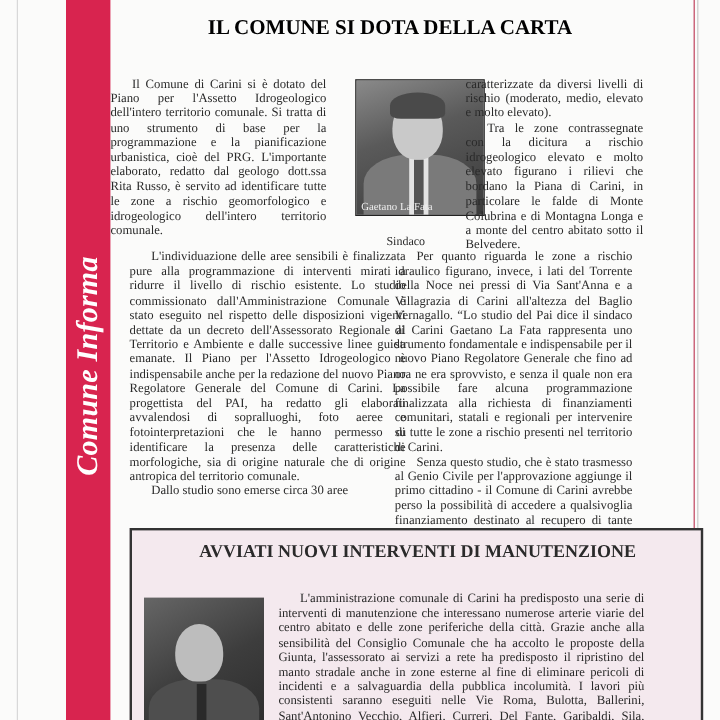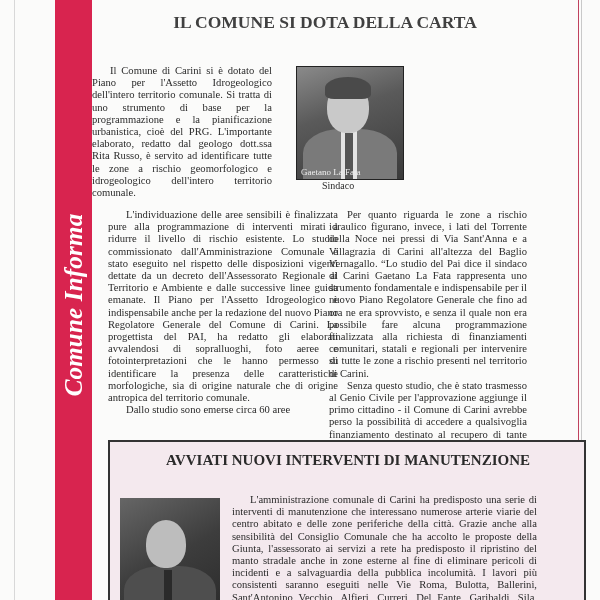--- a/index.html
+++ b/index.html
@@ -5,37 +5,37 @@
   html, body { margin:0; padding:0; }
   body { width:600px; height:600px; overflow:hidden; background:#f7f6f5; position:relative; font-family:"Liberation Serif", serif; color:#2a2a2a; }
   .page { position:absolute; left:0; top:0; width:600px; height:600px; background:#fbfbfa; }
   .left-edge { position:absolute; left:14px; top:0; width:1px; height:600px; background:#d8d8d8; }
   .side-band { position:absolute; left:55px; top:0; width:37px; height:600px; background:#d8244f; }
   .side-label { position:absolute; left:55px; top:0; width:37px; height:600px; }
   .side-label span { position:absolute; left:50%; top:305px; transform:translate(-50%,-50%) rotate(-90deg); white-space:nowrap; color:#fff; font-style:italic; font-weight:bold; font-size:25px; font-family:"Liberation Serif", serif; letter-spacing:0.2px; }
   .right-rule { position:absolute; left:578px; top:0; width:1px; height:600px; background:#c0425e; }
   .right-rule2 { position:absolute; left:581px; top:0; width:1px; height:600px; background:#c9c9c9; }
 
-  .title { position:absolute; left:110px; top:12px; width:430px; text-align:center; color:#404040; font-weight:bold; font-size:17.5px; line-height:20px; font-family:"Liberation Serif", serif; }
+  .title { position:absolute; left:110px; top:12px; width:430px; text-align:center; color:#000000; font-weight:bold; font-size:17.5px; line-height:20px; font-family:"Liberation Serif", serif; }
 
   .col { position:absolute; font-size:10.6px; line-height:12.2px; text-align:justify; }
   .col p { margin:0; text-indent:18px; }
   .col1 { left:92px; top:65px; width:180px; }
   .col1b { left:108px; top:209px; width:230px;font-family:Liberation Serif, serif; }
   .col2 { left:388px; top:65px; width:148px; }
   .col2b { left:329px; top:209px; width:198px; }
 
   .photo1 { position:absolute; left:296px; top:66px; width:106px; height:112px; background:linear-gradient(160deg,#8a8a8a 0%,#5a5a5a 40%,#3a3a3a 100%); border:1px solid #222; overflow:hidden; }
   .photo1 .head { position:absolute; left:30px; top:14px; width:42px; height:52px; border-radius:50% 50% 45% 45%; background:#c9c9c9; }
   .photo1 .hair { position:absolute; left:28px; top:10px; width:46px; height:22px; border-radius:50% 50% 20% 20%; background:#4a4a4a; }
   .photo1 .suit { position:absolute; left:6px; top:62px; width:94px; height:60px; border-radius:40% 40% 0 0; background:#7a7a7a; }
   .photo1 .shirt { position:absolute; left:44px; top:62px; width:16px; height:50px; background:#e4e4e4; }
   .photo1 .tie { position:absolute; left:48px; top:66px; width:8px; height:46px; background:#555; }
   .photo1 .cap { position:absolute; left:4px; bottom:2px; font-size:9px; color:#eee; white-space:nowrap; }
-  .sindaco { position:absolute; left:322px; top:180px; font-size:10px; }
+  .sindaco { position:absolute; left:322px; top:196px; font-size:10px; }
 
   .box { position:absolute; left:108px; top:440px; width:478px; height:170px; background:#f4e9ee; border:2px solid #333; box-sizing:border-box; }
   .box-title { position:absolute; left:0; top:10px; width:476px; text-align:center; font-weight:bold; font-size:15px; line-height:16px; color:#2a2a2a; box-sizing:border-box; }
   .photo2 { position:absolute; left:10px; top:56px; width:100px; height:120px; background:linear-gradient(150deg,#666 0%,#3d3d3d 50%,#2a2a2a 100%); overflow:hidden; }
   .photo2 .head { position:absolute; left:26px; top:22px; width:40px; height:48px; border-radius:50% 50% 45% 45%; background:#bdbdbd; }
   .photo2 .suit { position:absolute; left:4px; top:68px; width:92px; height:60px; border-radius:40% 40% 0 0; background:#4e4e4e; }
   .photo2 .tie { position:absolute; left:44px; top:72px; width:8px; height:50px; background:#2a2a2a; }
   .box-text { position:absolute; left:122px; top:52px; width:305px; font-size:10.6px; line-height:12.2px; text-align:justify; }
   .box-text p { margin:0; text-indent:18px; }
 </style>
@@ -53,34 +53,36 @@
 
   <div class="title">
     <div>IL COMUNE SI DOTA DELLA CARTA</div>
   </div>
 
   <div class="col col1">
     <p>Il Comune di Carini si è dotato del Piano per l'Assetto Idrogeologico dell'intero territorio comunale. Si tratta di uno strumento di base per la programmazione e la pianificazione urbanistica, cioè del PRG. L'importante elaborato, redatto dal geologo dott.ssa Rita Russo, è servito ad identificare tutte le zone a rischio geomorfologico e idrogeologico dell'intero territorio comunale.</p>
   </div>
   <div class="col col1b">
     <p>L'individuazione delle aree sensibili è finalizzata pure alla programmazione di interventi mirati a ridurre il livello di rischio esistente. Lo studio commissionato dall'Amministrazione Comunale è stato eseguito nel rispetto delle disposizioni vigenti dettate da un decreto dell'Assessorato Regionale al Territorio e Ambiente e dalle successive linee guida emanate. Il Piano per l'Assetto Idrogeologico è indispensabile anche per la redazione del nuovo Piano Regolatore Generale del Comune di Carini. La progettista del PAI, ha redatto gli elaborati avvalendosi di sopralluoghi, foto aeree e fotointerpretazioni che le hanno permesso di identificare la presenza delle caratteristiche morfologiche, sia di origine naturale che di origine antropica del territorio comunale.</p>
-    <p>Dallo studio sono emerse circa 60 aree</p>
+    <p>Dallo studio sono emerse circa 30 aree</p>
   </div>
 
   <div class="photo1">
     <div class="suit"></div>
     <div class="shirt"></div>
     <div class="tie"></div>
     <div class="head"></div>
     <div class="hair"></div>
     <div class="cap">Gaetano La Fata</div>
   </div>
   <div class="sindaco">Sindaco</div>
 
   <div class="col col2">
+    <p style="text-indent:0">caratterizzate da diversi livelli di rischio (moderato, medio, elevato e molto elevato).</p>
+    <p>Tra le zone contrassegnate con la dicitura a rischio idrogeologico elevato e molto elevato figurano i rilievi che bordano la Piana di Carini, in particolare le falde di Monte Colubrina e di Montagna Longa e a monte del centro abitato sotto il Belvedere.</p>
   </div>
   <div class="col col2b">
     <p>Per quanto riguarda le zone a rischio idraulico figurano, invece, i lati del Torrente della Noce nei pressi di Via Sant'Anna e a Villagrazia di Carini all'altezza del Baglio Vernagallo. “Lo studio del Pai dice il sindaco di Carini Gaetano La Fata rappresenta uno strumento fondamentale e indispensabile per il nuovo Piano Regolatore Generale che fino ad ora ne era sprovvisto, e senza il quale non era possibile fare alcuna programmazione finalizzata alla richiesta di finanziamenti comunitari, statali e regionali per intervenire su tutte le zone a rischio presenti nel territorio di Carini.</p>
     <p>Senza questo studio, che è stato trasmesso al Genio Civile per l'approvazione aggiunge il primo cittadino - il Comune di Carini avrebbe perso la possibilità di accedere a qualsivoglia finanziamento destinato al recupero di tante zone a rischio del territorio comunale”.</p>
   </div>
 
   <div class="box">
     <div class="box-title">
       <div>AVVIATI NUOVI INTERVENTI DI MANUTENZIONE</div>
     </div>

